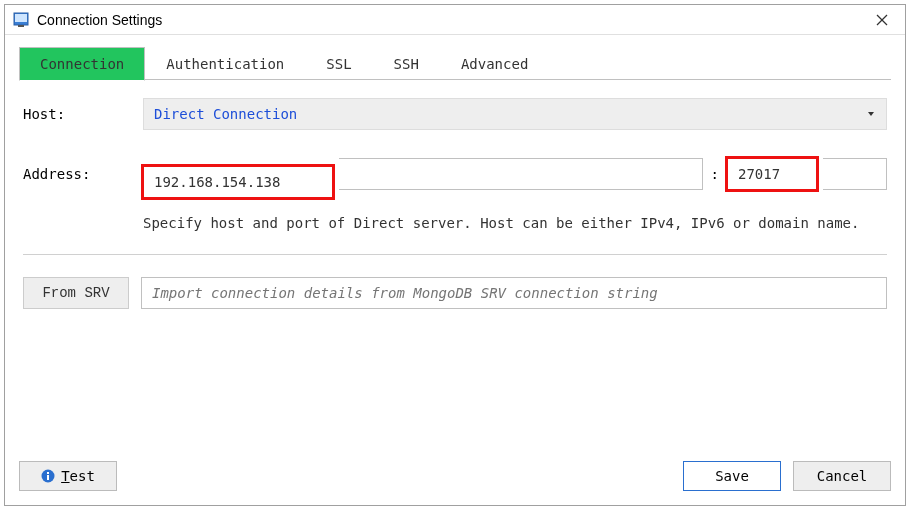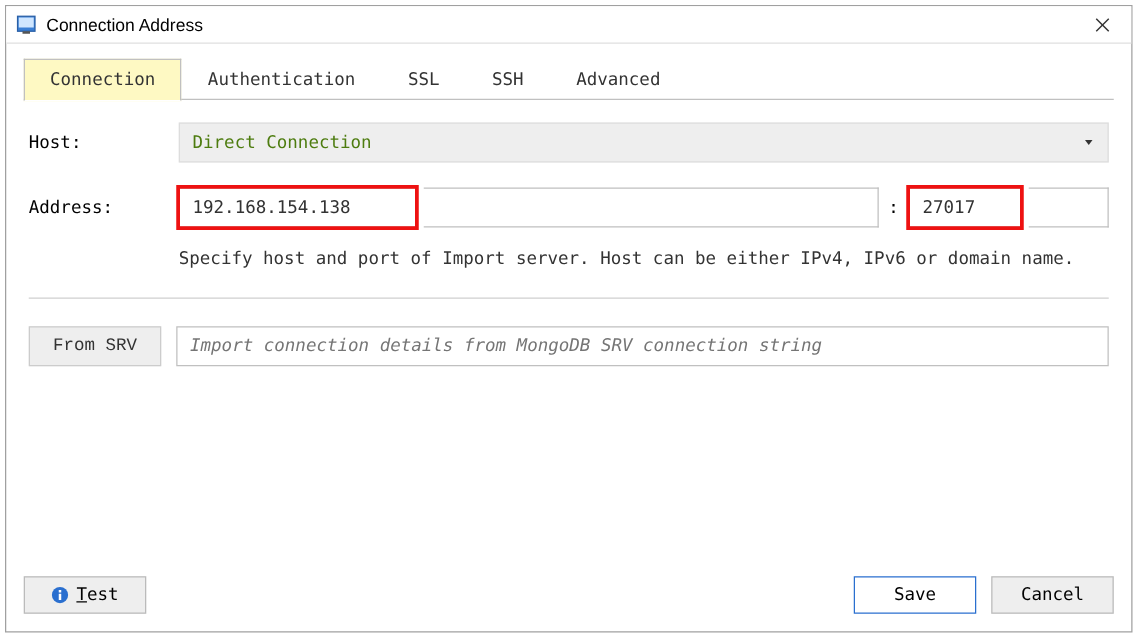--- a/index.html
+++ b/index.html
@@ -71,21 +71,21 @@
     color: #333;
     cursor: pointer;
     position: relative;
     z-index: 1;
     border: 1px solid transparent;
     border-bottom: none;
   }
   .tab.active {
     border: 1px solid #c0c0c0;
     border-bottom: 1px solid #fff;
-    background: #fef9c3;
+    background: #22c55e;
     z-index: 2;
     margin-bottom: -1px;
   }
   .tab-body {
     padding: 18px 4px 10px 4px;
     flex: 1;
   }
   .row {
     display: flex;
     align-items: center;
@@ -106,21 +106,21 @@
   .select {
     flex: 1;
     height: 32px;
     background: #eee;
     border: 1px solid #ddd;
     display: flex;
     align-items: center;
     padding: 0 10px;
     font-family: "SimSun", monospace;
     font-size: 14px;
-    color: #4d7c0f;
+    color: #1d4ed8;
     position: relative;
     cursor: pointer;
   }
   .select .caret {
     position: absolute;
     right: 12px;
     top: 50%;
     transform: translateY(-50%);
     width: 0; height: 0;
     border-left: 3px solid transparent;
@@ -215,21 +215,21 @@
 <div class="window">
 
   <div class="titlebar">
     <span class="title-icon">
       <svg viewBox="0 0 16 16" width="16" height="16">
         <rect x="1" y="1" width="14" height="12" fill="#3a7fd5" stroke="#2a5fa5" stroke-width="1"></rect>
         <rect x="2" y="2" width="12" height="8" fill="#cfe6ff"></rect>
         <rect x="5" y="13" width="6" height="2" fill="#555"></rect>
       </svg>
     </span>
-    <span class="title">Connection Address</span>
+    <span class="title">Connection Settings</span>
     <span class="close">
       <svg viewBox="0 0 12 12" width="12" height="12">
         <line x1="1" y1="1" x2="11" y2="11" stroke="#333" stroke-width="1.2"></line>
         <line x1="11" y1="1" x2="1" y2="11" stroke="#333" stroke-width="1.2"></line>
       </svg>
     </span>
   </div>
 
   <div class="content">
 
@@ -250,33 +250,33 @@
             <span>Direct Connection</span>
             <span class="caret"></span>
           </div>
         </div>
       </div>
 
 
       <div class="row">
         <div class="row-label">Address:</div>
         <div class="row-control">
-          <div class="highlight-red" style="display:flex;flex:0 0 190px;">
+          <div class="highlight-red" style="display:flex;flex:0 0 190px;margin-top:16px;">
             <input class="text-input" style="width: 190px;" type="text" value="192.168.154.138">
           </div>
           <input class="text-input host-input" style="border-left: none;" type="text" disabled="">
           <span class="colon">:</span>
           <div class="highlight-red" style="display:flex;flex:0 0 90px;">
             <input class="text-input" style="width: 90px;" type="text" value="27017">
           </div>
           <input class="text-input" style="width: 64px; border-left: none;" type="text" disabled="">
         </div>
       </div>
 
-      <div class="hint">Specify host and port of Import server. Host can be either IPv4, IPv6 or domain name.</div>
+      <div class="hint">Specify host and port of Direct server. Host can be either IPv4, IPv6 or domain name.</div>
 
       <hr class="hr">
 
       <div class="row" style="margin-bottom:0;">
         <button class="srv-btn">From SRV</button>
         <input class="srv-input" type="text" placeholder="Import connection details from MongoDB SRV connection string" style="">
       </div>
 
     </div>
   </div>

